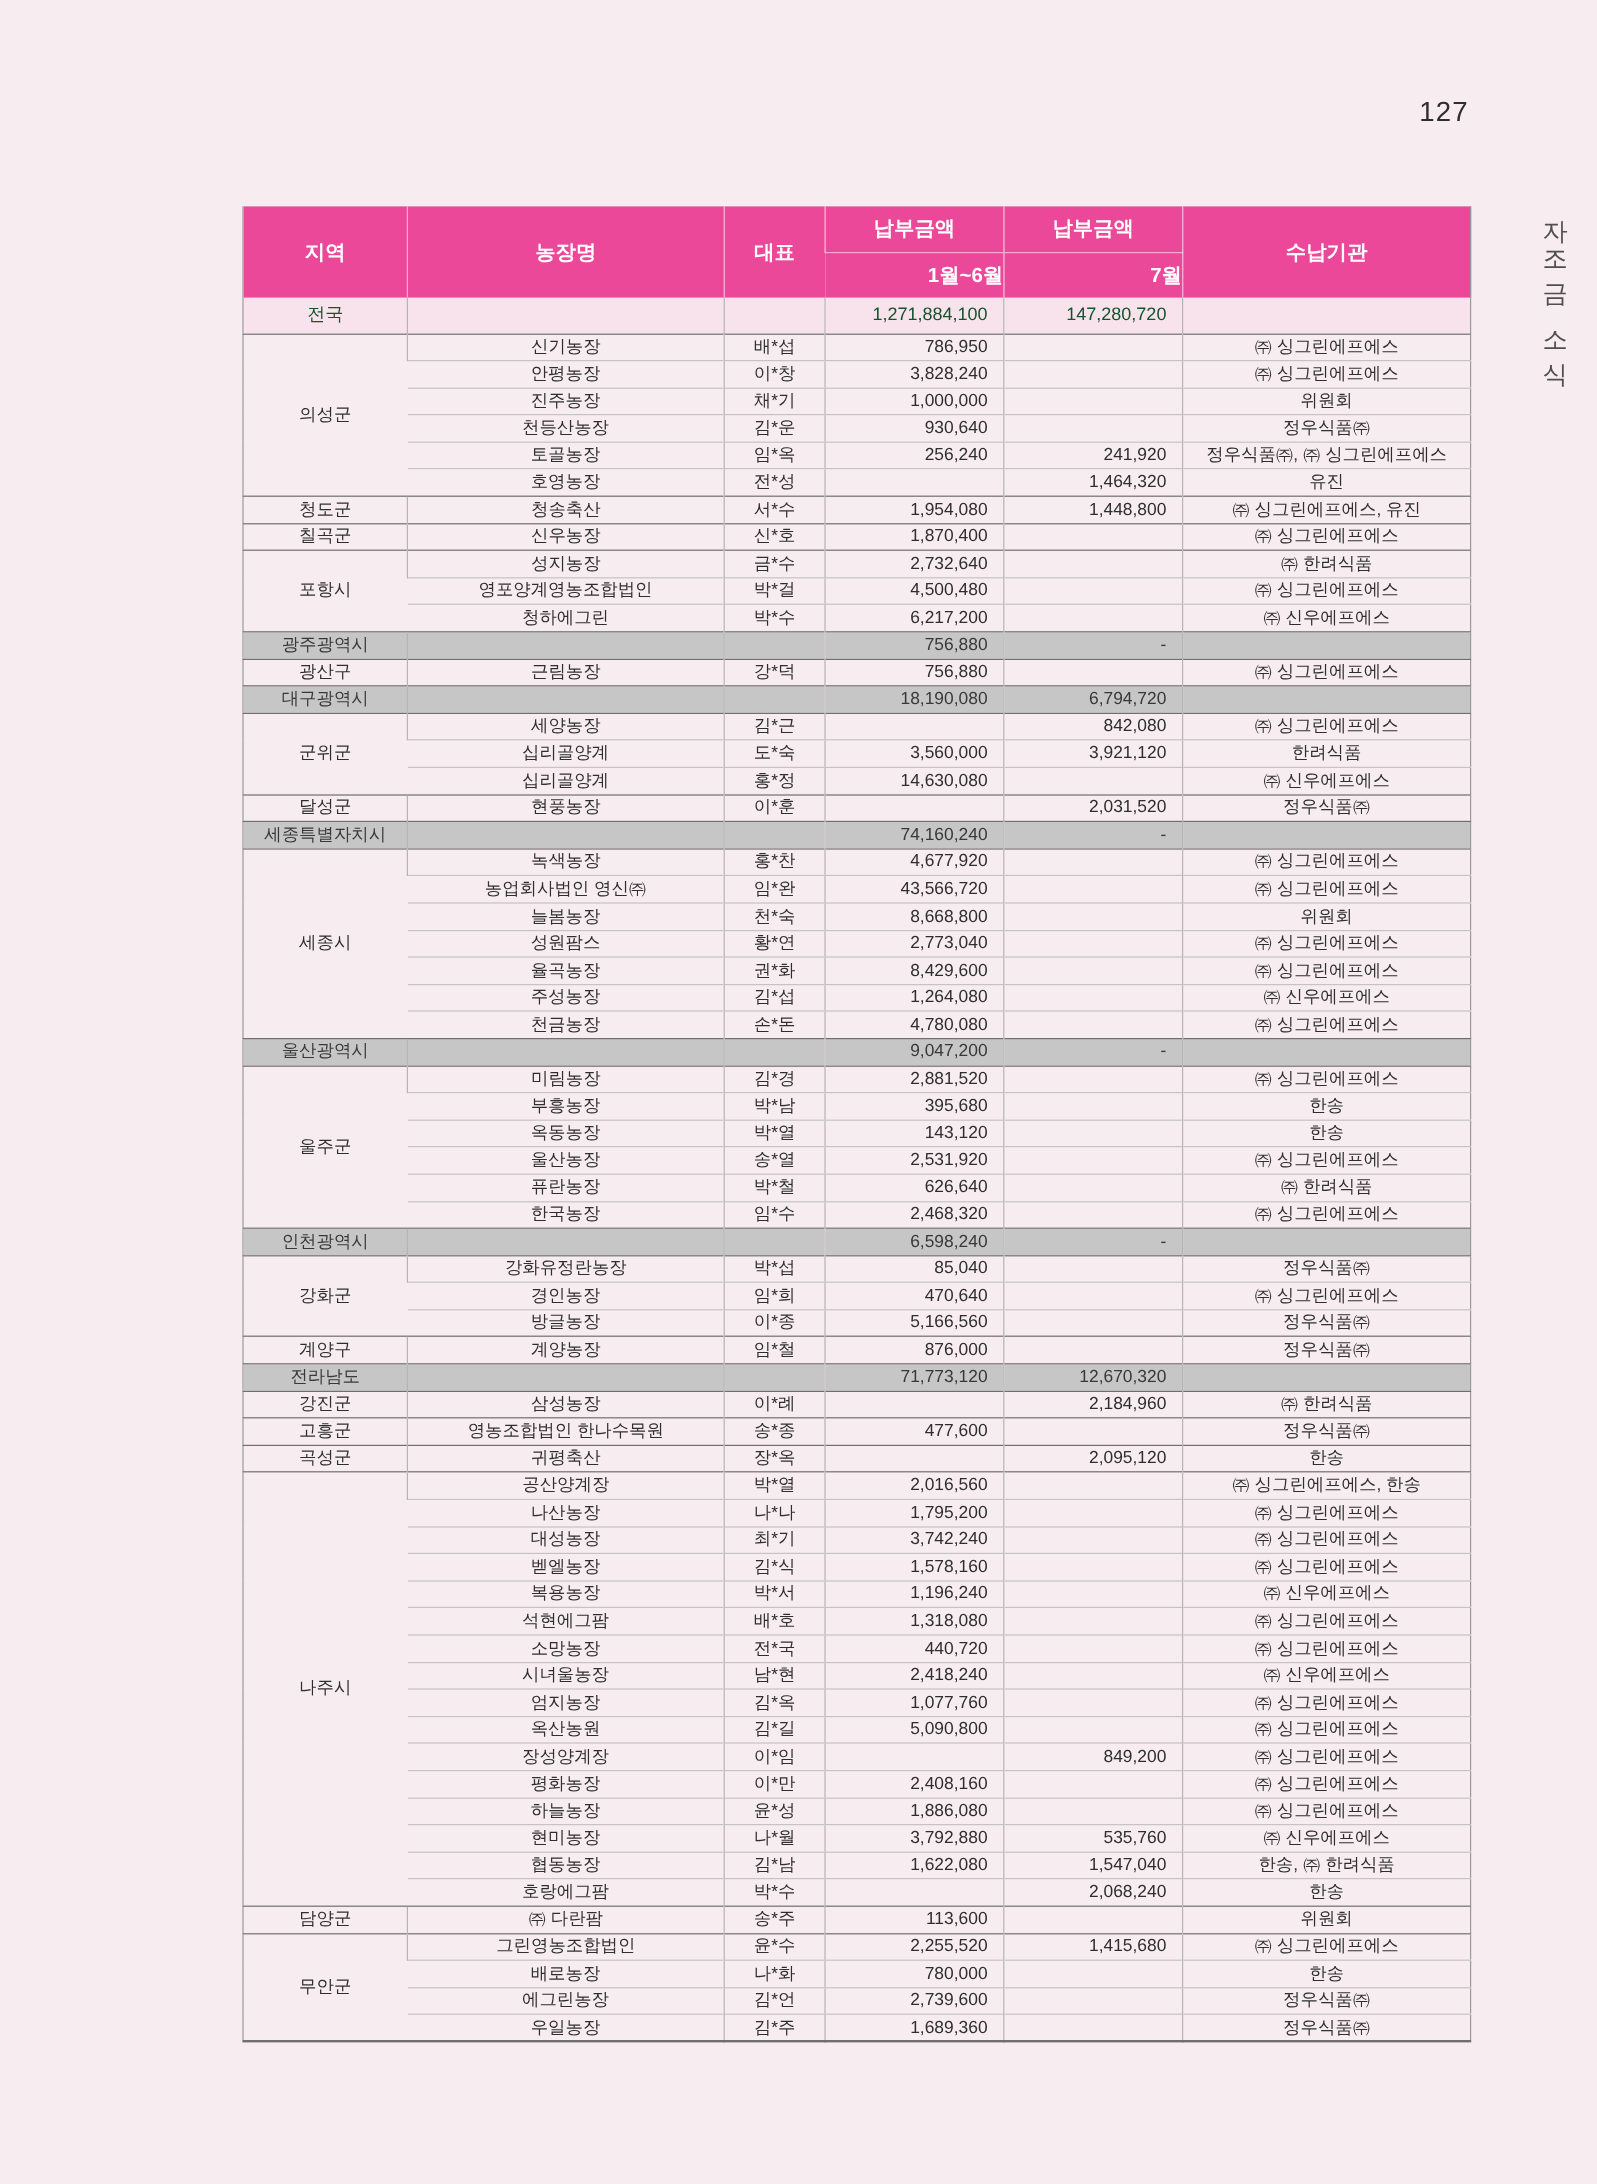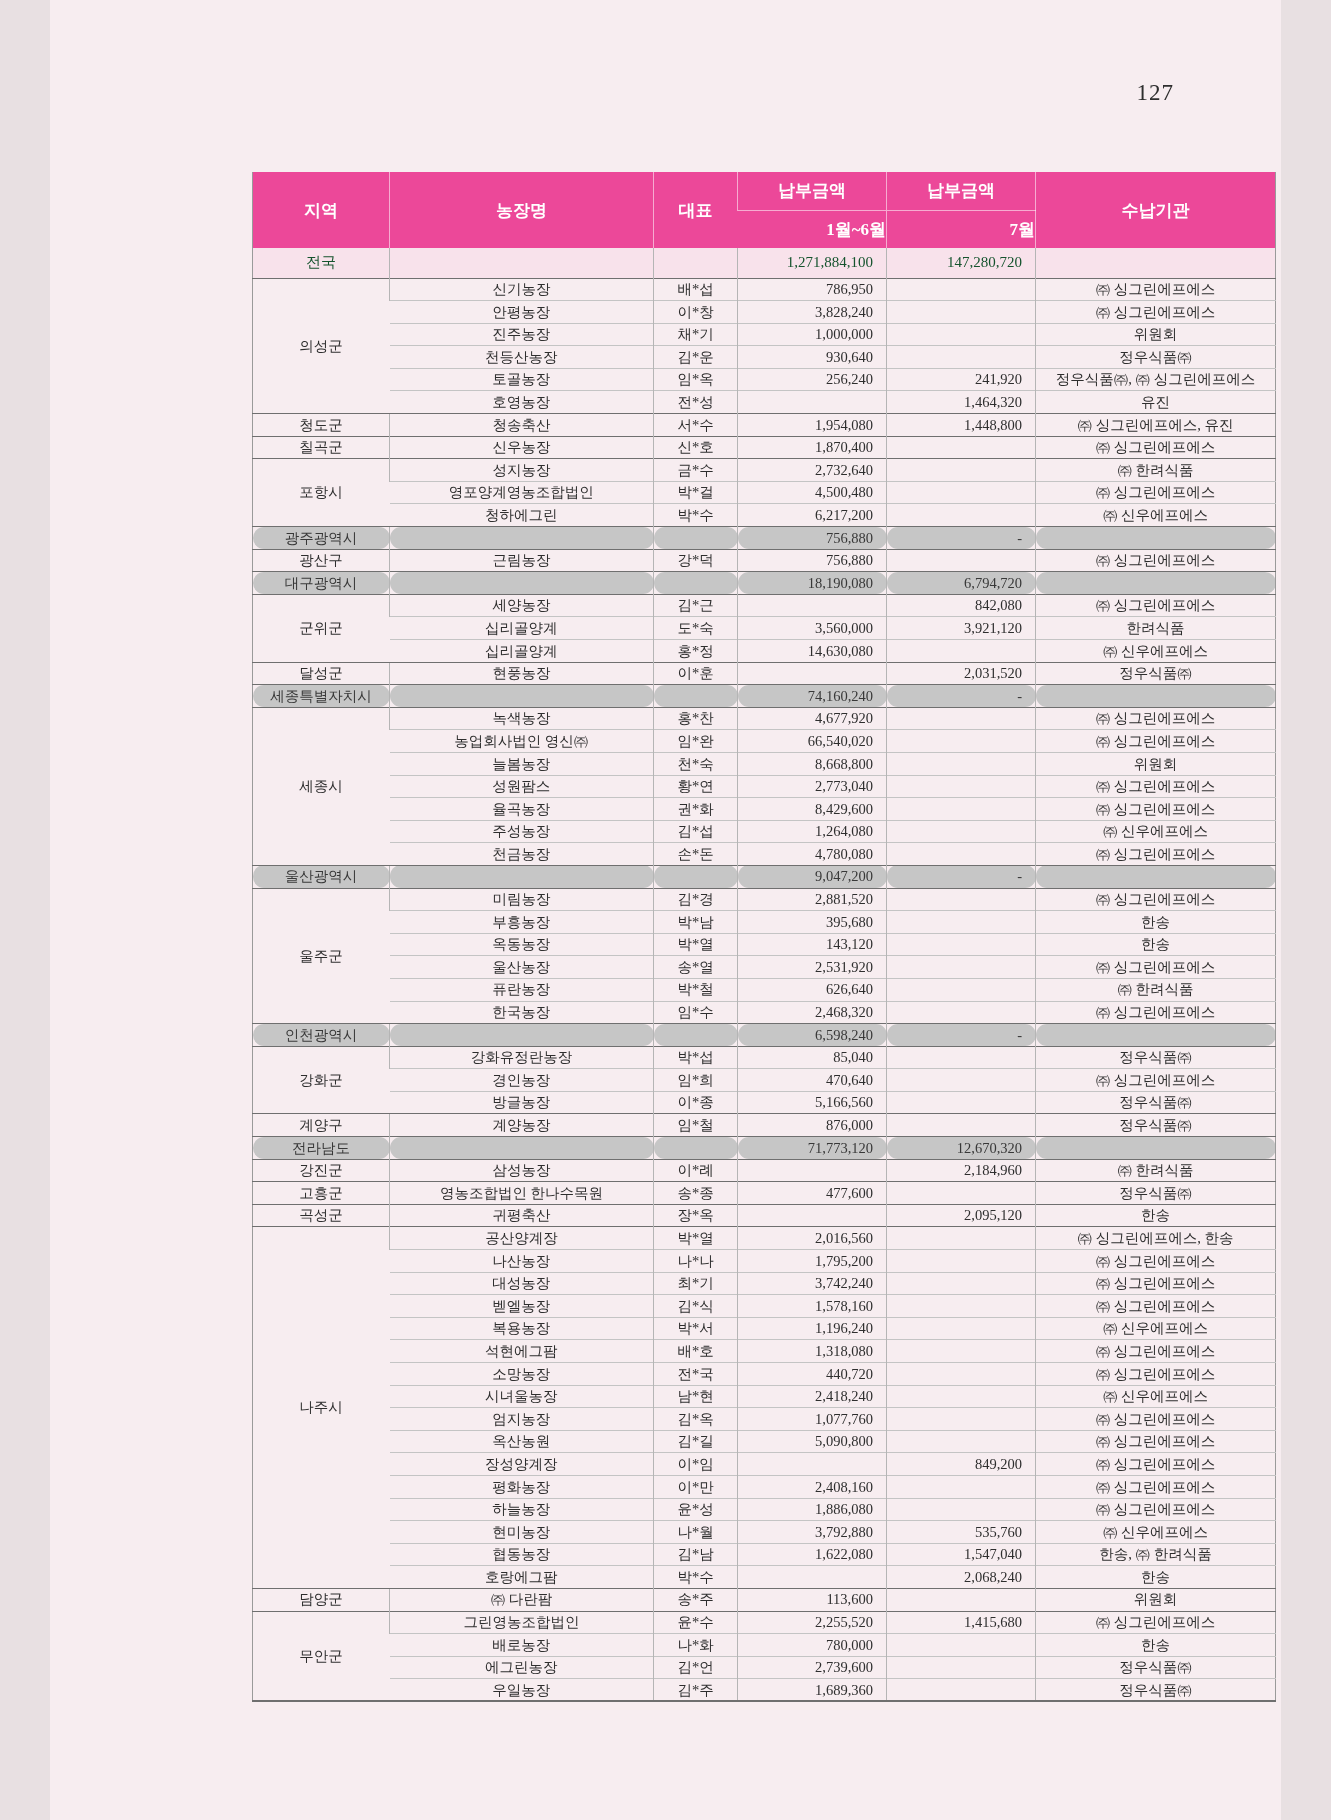--- a/index.html
+++ b/index.html
@@ -1,21 +1,21 @@
 <!DOCTYPE html>
 <html><head>
 <meta charset="utf-8">
 <style>
   * { margin:0; padding:0; box-sizing:border-box; }
   html,body { background:#e8e0e2; }
   .page {
     position:relative;
-    width:1231px; height:1820px;
+    width:1331px; height:1820px;
     background:#f7edf0;
-    font-family:Liberation Serif, serif;
+    font-family:Liberation Sans, sans-serif;
     overflow:hidden;
     margin:0 auto;
   }
   .page-number {
     position:absolute; top:80px; right:107px;
     font-size:23px; color:#2e2e2e; letter-spacing:1px;
   }
   .sidebar-vertical {
     position:absolute; top:168px; left:1281px;
     writing-mode:vertical-rl;
@@ -43,21 +43,21 @@
     border-left:1px solid #b5b5b5;
     border-top:1px solid #c4c4c4;
     font-size:14.5px; color:#2e2e2e;
     text-align:center; vertical-align:middle;
     padding:0 3px; white-space:nowrap; overflow:hidden;
     line-height:1;
   }
   tbody td:first-child { border-left:none; }
   tbody tr.gs > td { border-top:1px solid #6f6f6f; }
   tbody td.num { text-align:right; padding-right:13px; font-variant-numeric:tabular-nums; }
-  tbody tr.sum > td { background:#c6c6c6; color:#383838;border-radius:11px; }
+  tbody tr.sum > td { background:#c6c6c6; color:#383838; }
   tbody tr.total-row > td {
     background:#f8e2eb; color:#14532d;
     height:30px; font-size:15px; border-top:none;
   }
   .footer {
     position:absolute; top:1829px; right:106px;
     font-size:16px; color:#3a3a3a; white-space:nowrap;
   }
   .footer .sep { color:#9a9a9a; padding:0 10px; }
   .footer .vol { font-weight:bold; padding-left:6px; }
@@ -250,21 +250,21 @@
           <td rowspan="7">세종시</td>
           <td>녹색농장</td>
           <td>홍*찬</td>
           <td class="num">4,677,920</td>
           <td class="num"></td>
           <td>㈜ 싱그린에프에스</td>
         </tr>
         <tr>
           <td>농업회사법인 영신㈜</td>
           <td>임*완</td>
-          <td class="num">66,540,020</td>
+          <td class="num">43,566,720</td>
           <td class="num"></td>
           <td>㈜ 싱그린에프에스</td>
         </tr>
         <tr>
           <td>늘봄농장</td>
           <td>천*숙</td>
           <td class="num">8,668,800</td>
           <td class="num"></td>
           <td>위원회</td>
         </tr>

